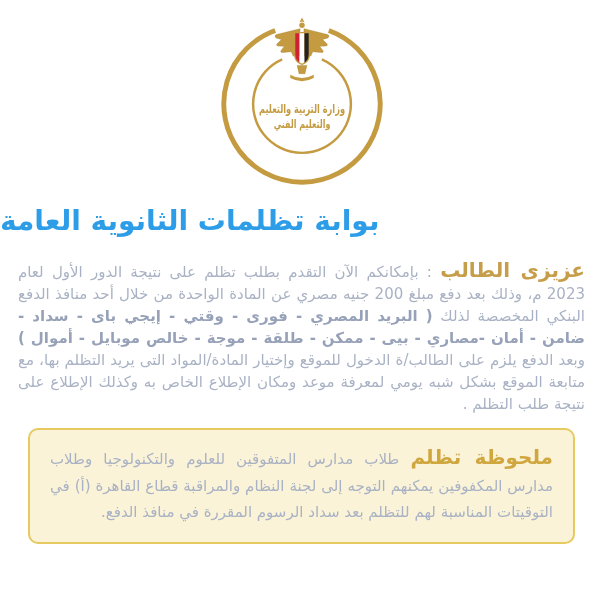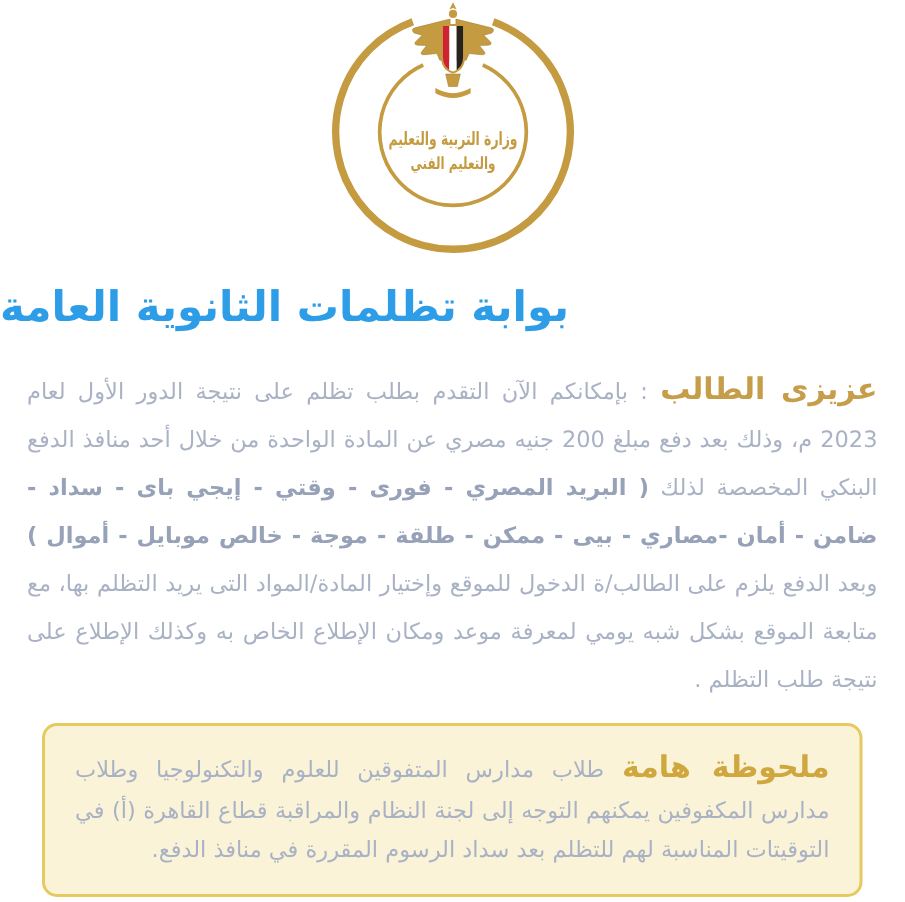--- a/index.html
+++ b/index.html
@@ -6,39 +6,39 @@
     margin: 0; padding: 0;
     width: 603px; height: 601px;
     background: #ffffff;
     overflow: hidden;
     font-family: "DejaVu Sans", sans-serif;
     direction: rtl;
   }
   .page { width: 603px; height: 601px; position: relative; }
 
   
-  .logo-wrap { text-align: center; padding-top: 0; height: 176px; }
+  .logo-wrap { text-align: center; padding-top: 16px; height: 176px; }
   .logo-wrap svg { display: inline-block; }
 
   
   .title {
     margin: 12px 0 0;
     text-align: left;
     color: #2e9de8;
     font-size: 28px;
     font-weight: bold;
     letter-spacing: 0;
   }
 
   
   .intro {
     margin: 22px 18px 0;
     text-align: justify;
     font-size: 15px;
-    line-height: 32px;
+    line-height: 22px;
     color: #a9b2c4;
     direction: rtl;
   }
   .lead {
     color: #c69e4a;
     font-size: 20px;
     font-weight: bold;
   }
   .pay {
     color: #97a2b9;
@@ -111,15 +111,15 @@
 
       <text x="100" y="99" text-anchor="middle" font-size="12.5" font-weight="bold" fill="#c49b40" font-family="DejaVu Sans, sans-serif" textLength="88" lengthAdjust="spacingAndGlyphs">وزارة التربية والتعليم</text>
       <text x="100" y="115" text-anchor="middle" font-size="11.5" font-weight="bold" fill="#c49b40" font-family="DejaVu Sans, sans-serif" textLength="58" lengthAdjust="spacingAndGlyphs">والتعليم الفني</text>
     </svg>
   </div>
 
   <h1 class="title">بوابة تظلمات الثانوية العامة</h1>
 
   <p class="intro"><strong class="lead">عزيزى الطالب</strong><span> : </span><span>بإمكانكم الآن التقدم بطلب تظلم على نتيجة الدور الأول لعام 2023 م، وذلك بعد دفع مبلغ 200 جنيه مصري عن المادة الواحدة من خلال أحد منافذ الدفع البنكي المخصصة لذلك </span><strong class="pay">( البريد المصري - فورى - وقتي - إيجي باى - سداد - ضامن - أمان -مصاري - بيى - ممكن - طلقة - موجة - خالص موبايل - أموال )</strong><span> وبعد الدفع يلزم على الطالب/ة الدخول للموقع وإختيار المادة/المواد التى يريد التظلم بها، مع متابعة الموقع بشكل شبه يومي لمعرفة موعد ومكان الإطلاع الخاص به وكذلك الإطلاع على نتيجة طلب التظلم .</span></p>
 
-  <div class="note"><strong class="note-title">ملحوظة هامة</strong> <span>طلاب مدارس المتفوقين للعلوم والتكنولوجيا وطلاب مدارس المكفوفين يمكنهم التوجه إلى لجنة النظام والمراقبة قطاع القاهرة (أ) في التوقيتات المناسبة لهم للتظلم بعد سداد الرسوم المقررة في منافذ الدفع.</span></div>
+  <div class="note"><strong class="note-title">ملحوظة تظلم</strong> <span>طلاب مدارس المتفوقين للعلوم والتكنولوجيا وطلاب مدارس المكفوفين يمكنهم التوجه إلى لجنة النظام والمراقبة قطاع القاهرة (أ) في التوقيتات المناسبة لهم للتظلم بعد سداد الرسوم المقررة في منافذ الدفع.</span></div>
 
 </div>
 
 </body></html>

